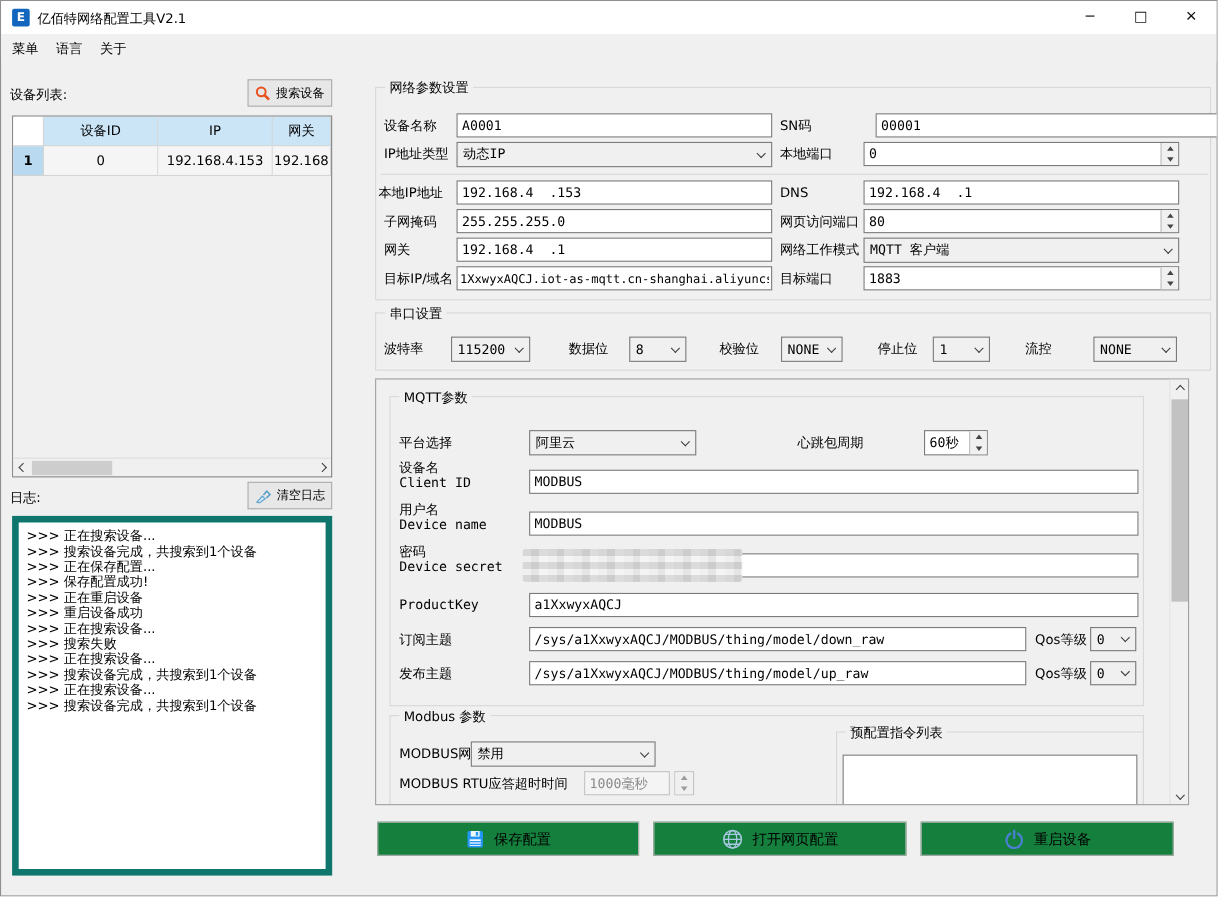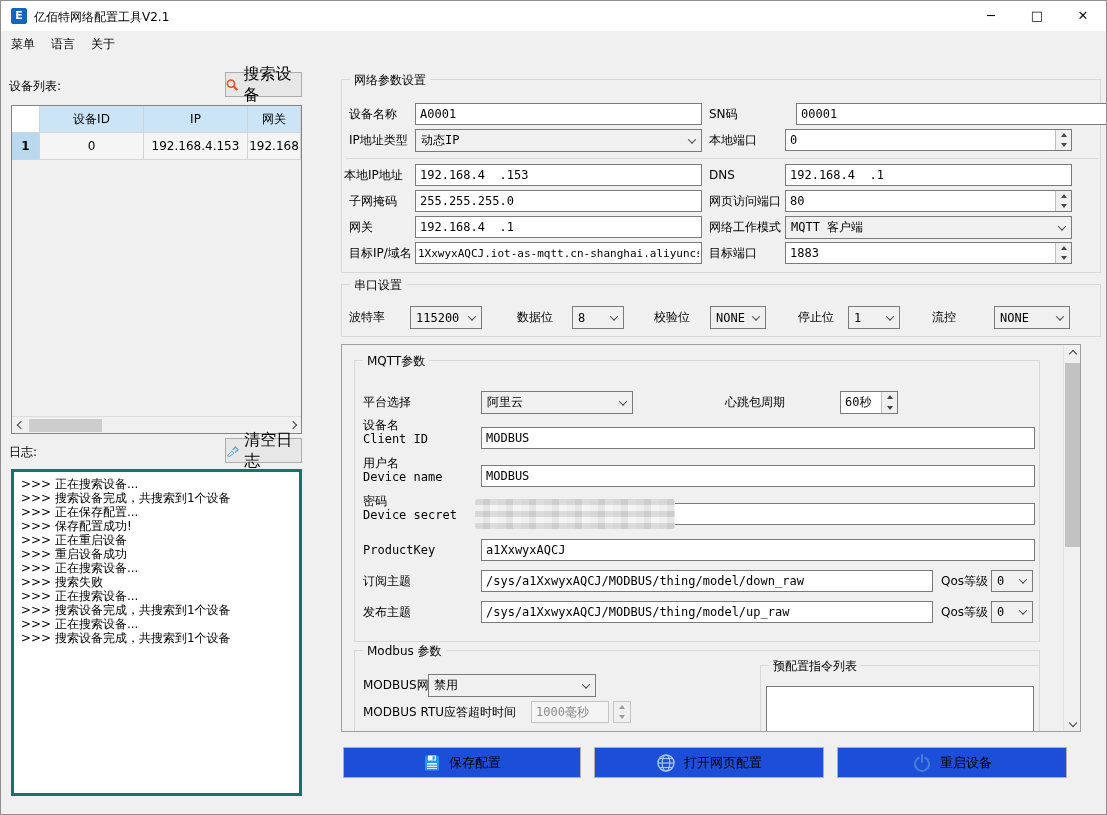--- a/index.html
+++ b/index.html
@@ -15,21 +15,21 @@
   .wc { position:absolute; top:0; width:46px; height:30px; text-align:center; line-height:30px; font-size:13px; color:#111; }
   #wc-min { right:92px; } #wc-max { right:46px; } #wc-close { right:0; }
 
   
   #menubar { position:absolute; left:0; top:30px; width:100%; height:26px; background:#f0f0f0; }
   .menu-item { position:absolute; top:0; height:26px; line-height:26px; padding:0 6px; }
 
   
   .panel-label { position:absolute; font-size:12px; }
   .btn { position:absolute; display:flex; align-items:center; justify-content:center; gap:5px;
-         background:#e7e7e7; border:1px solid #acacac; font-size:16px; }
+         background:#e7e7e7; border:1px solid #acacac; font-size:11px; }
   .iwrap { position:absolute; }
   .iwrap input { width:100%; height:100%; background:#fff; border:1px solid #7a7a7a; padding:0 4px;
                  font-size:12px; font-family:"DejaVu Sans Mono","Liberation Mono",monospace; color:#000; }
   .combo { position:absolute; background:#f0f0f0; border:1px solid #7a7a7a; height:23px; display:flex;
            align-items:center; justify-content:space-between; padding:0 6px 0 5px;
            font-family:"DejaVu Sans Mono","Liberation Mono",monospace; font-size:12px; }
   .cv { display:inline-block; width:6px; height:6px; border-left:1px solid #3f3f3f; border-bottom:1px solid #3f3f3f; }
   .cv.down { transform:rotate(-45deg) translate(1px,-1px); }
   .cv.left { transform:rotate(45deg); }
   .cv.right{ transform:rotate(225deg); }
@@ -58,38 +58,38 @@
   .w104 { width:104px; flex-shrink:0; }
   .tfill { flex:1; }
   #dev-empty { flex:1; background:#f0f0f0; }
   .hscroll { height:17px; background:#f0f0f0; border-top:1px solid #dcdcdc; display:flex; align-items:center; flex-shrink:0; }
   .hs-arrow { width:17px; height:17px; display:flex; align-items:center; justify-content:center; }
   .hs-thumb { width:73px; height:13px; background:#cdcdcd; }
   .hs-fill { flex:1; }
 
   
   #logbox { position:absolute; left:10px; top:468px; width:291px; height:327px; background:#fff;
-            border:3px solid #0f766e; padding:5px 0 0 7px; overflow:hidden; }
+            border:6px solid #0f766e; padding:5px 0 0 7px; overflow:hidden; }
   .log-line { font-size:12px; line-height:14px; white-space:nowrap; }
 
   
   #scrollpanel { position:absolute; left:340px; top:343px; width:740px; height:388px; border:1px solid #9e9e9e;
                  background:#f0f0f0; overflow:hidden; }
   #vscroll { position:absolute; right:0; top:0; width:17px; height:386px; background:#f0f0f0; border-left:1px solid #e2e2e2; }
   .vs-arrow { position:absolute; left:0; width:17px; height:17px; display:flex; align-items:center; justify-content:center; }
   #vs-thumb { position:absolute; left:1px; top:18px; width:15px; height:184px; background:#c2c2c2; }
 
   .mosaic { position:absolute; border-radius:3px;
     background-image:
       repeating-linear-gradient(0deg, rgba(190,190,190,.45) 0 6px, rgba(245,245,245,.45) 6px 12px),
       repeating-linear-gradient(90deg, #ececec 0 8px, #d9d9d9 8px 15px, #f4f4f4 15px 23px);
     z-index:5; }
 
   .big-btn { position:absolute; top:746px; height:31px; display:flex; align-items:center; justify-content:center;
-             gap:8px; background:#1d4ed8; border:1px solid #b0b0b0; font-size:13px; }
+             gap:8px; background:#15803d; border:1px solid #b0b0b0; font-size:13px; }
 
   .dis { color:#8a8a8a; border-color:#c4c4c4 !important; background:#f4f4f4 !important; }
   .dis .spincol { border-left:1px solid #d4d4d4; }
   .dis .tu { border-bottom-color:#9a9a9a; } .dis .td { border-top-color:#9a9a9a; }
 </style>
 </head>
 <body>
 
 <div id="win">
 

